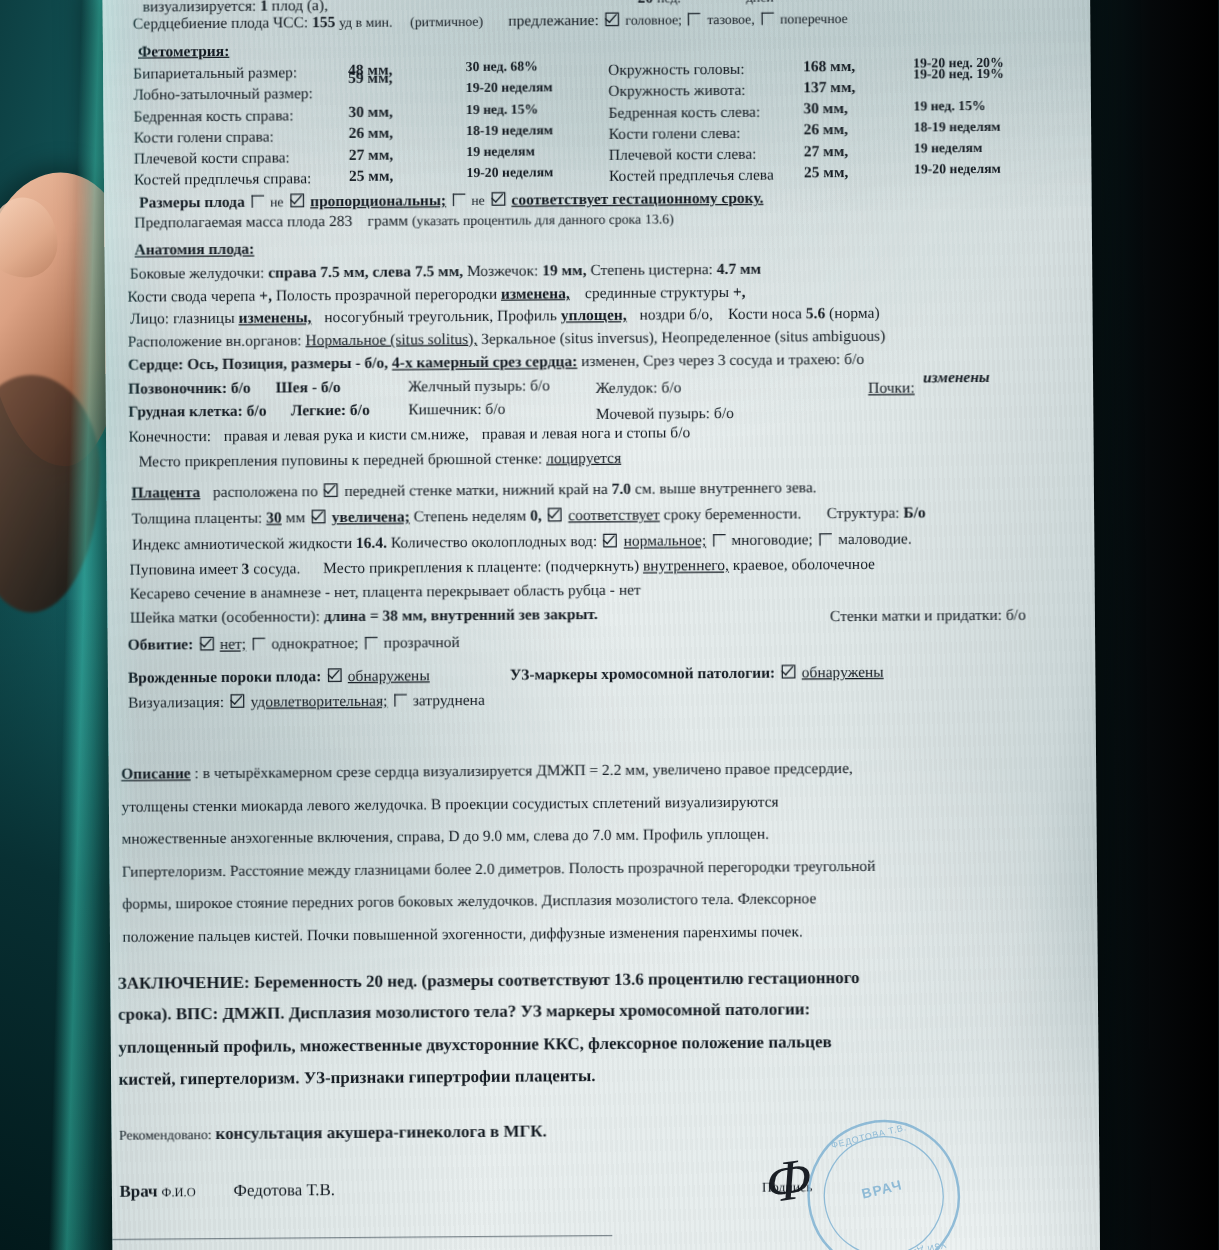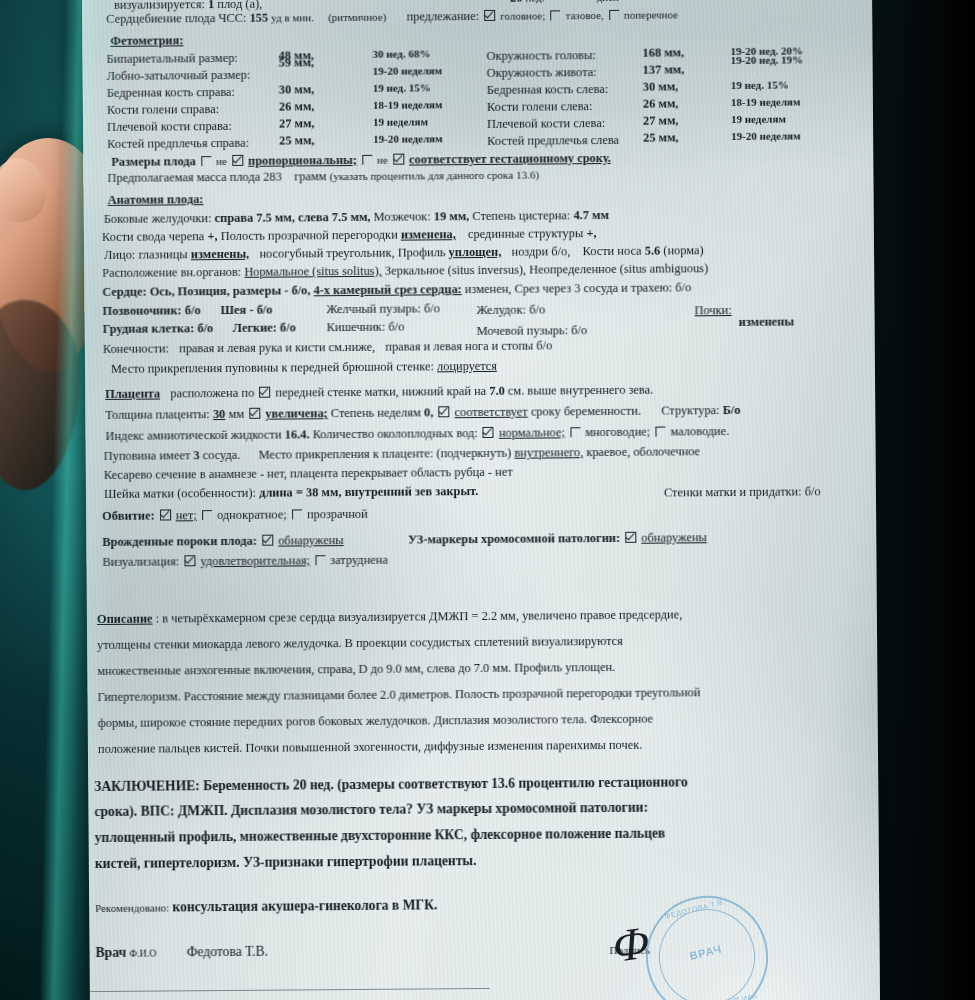--- a/index.html
+++ b/index.html
@@ -286,21 +286,21 @@
       <span>изменен,</span>
       <span>Срез через 3 сосуда и трахею:</span>
       <span>б/о</span>
     </div>
 
     <div class="ln b" style="left:18px;top:314px;">Позвоночник: б/о</div>
     <div class="ln b" style="left:136px;top:314px;">Шея - б/о</div>
     <div class="ln" style="left:242px;top:314px;">Желчный пузырь: б/о</div>
     <div class="ln" style="left:392px;top:316px;">Желудок: б/о</div>
     <div class="ln u" style="left:610px;top:318px;">Почки:</div>
-    <div class="ln b" style="left:654px;top:330px;">изменены</div>
+    <div class="ln b" style="left:654px;top:310px;font-style:italic;">изменены</div>
 
     <div class="ln b" style="left:18px;top:332px;">Грудная клетка: б/о</div>
     <div class="ln b" style="left:148px;top:332px;">Легкие: б/о</div>
     <div class="ln" style="left:242px;top:332px;">Кишечник: б/о</div>
     <div class="ln" style="left:392px;top:337px;">Мочевой пузырь: б/о</div>
 
     <div class="ln" style="left:18px;top:352px;">
       <span>Конечности:</span>
       <span style="display:inline-block;width:4px"></span>
       <span>правая и левая рука и кисти см.ниже,</span>

